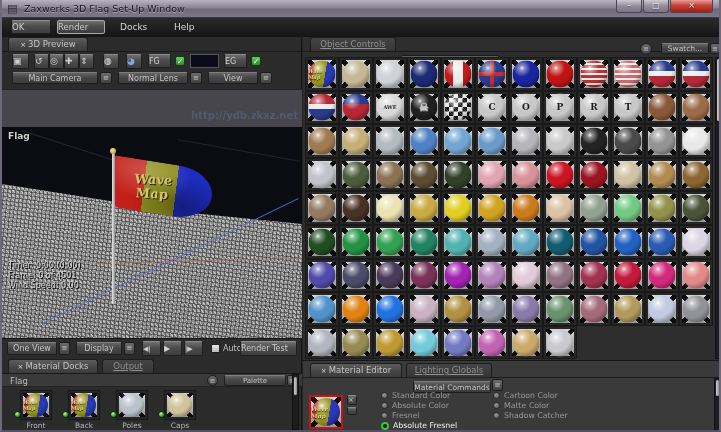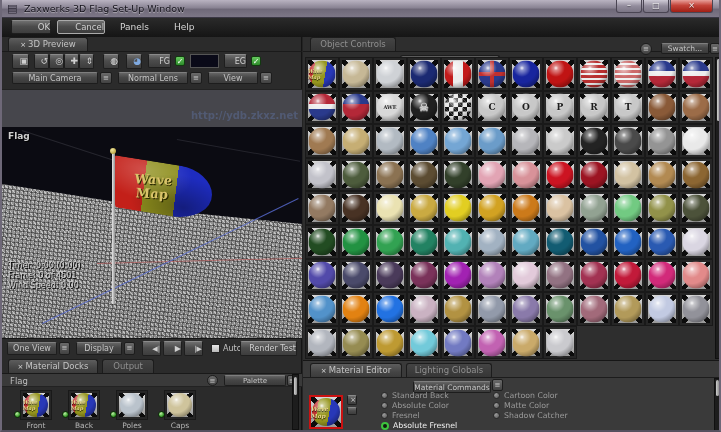--- a/index.html
+++ b/index.html
@@ -8,28 +8,28 @@
        border-left:2px solid #6e6878;border-right:2px solid #6e6878;border-bottom:2px solid #55505e;}
   .abs{position:absolute;}
   
   #titlebar{left:0;top:0;width:721px;height:18px;background:linear-gradient(#b9b3c1,#8a8494 45%,#6f6979 55%,#7d7787);border-bottom:1px solid #3a3744;}
   #titletxt{left:22px;top:3px;font-size:9.5px;color:#15131c;text-shadow:0 1px 1px rgba(255,255,255,.5);}
   .capbtn{top:0px;height:13px;border:1px solid #4a4553;border-top:none;border-radius:0 0 3px 3px;
           background:linear-gradient(#cfcbd6,#928c9c 50%,#7b7585);color:#f2f2f2;font-size:8px;line-height:12px;text-align:center;text-shadow:0 1px 1px rgba(0,0,0,.5);}
   .capbtn.close{background:linear-gradient(#e8a09a,#c4443a 45%,#a01e14);}
   
   .btn3d{background:linear-gradient(#6f6f6f,#4c4c4c 45%,#3d3d3d);border:1px solid #1e1e1e;border-top-color:#8a8a8a;
-         color:#cfcfcf;border-radius:2px;text-align:right;}
+         color:#cfcfcf;border-radius:2px;text-align:left;}
   .drop{background:linear-gradient(#646464,#474747 45%,#3a3a3a);border:1px solid #1d1d1d;border-top-color:#7e7e7e;
         color:#c6c6c6;border-radius:2px;font-size:8px;line-height:11px;text-align:center;overflow:hidden;}
   .stp{background:linear-gradient(#6a6a6a,#424242);border:1px solid #1d1d1d;color:#ccc;font-size:7px;line-height:10px;text-align:center;border-radius:2px;}
   .tab{height:14px;background:linear-gradient(#5d5d5d,#454545 60%,#3c3c3c);border:1px solid #1c1c1c;border-bottom:none;
        border-radius:3px 3px 0 0;color:#c4c4c4;font-size:8.5px;line-height:13px;text-align:center;}
   .tab .mark{color:#ddd;font-size:7px;margin-right:2px;}
-  .tab.inactive{background:linear-gradient(#444,#363636);color:#8f8f8f;}
+  .tab.inactive{background:linear-gradient(#444,#363636);color:#8f8f8f;text-decoration:underline;}
   .chkg{width:10px;height:10px;background:linear-gradient(#66c95e,#2d8b2a);border:1px solid #123a10;border-radius:2px;
         color:#fff;font-size:8px;line-height:9px;text-align:center;}
   .chk{width:9px;height:9px;background:linear-gradient(#e8e8e8,#b9b9b9);border:1px solid #222;}
   .sbar{background:#1d1d1d;border:1px solid #101010;}
   .sbar .thumb{position:absolute;left:1px;right:1px;background:linear-gradient(90deg,#cfcfcf,#8f8f8f);border-radius:2px;}
   
   .cell{position:relative;background:#262626;border:1px solid #191919;}
   .mat{position:absolute;inset:2px;background:
        linear-gradient(45deg,transparent 44%,#0c0c0c 44% 56%,transparent 56%),
        linear-gradient(-45deg,transparent 44%,#0c0c0c 44% 56%,transparent 56%),
@@ -76,22 +76,22 @@
   <div class="abs" id="titlebar">
     <div class="abs" style="left:5px;top:2px;font-size:11px;color:#2c2936;">▤</div>
     <div class="abs" id="titletxt">Zaxwerks 3D Flag Set-Up Window</div>
     <div class="abs capbtn" style="left:614px;width:26px;">–</div>
     <div class="abs capbtn" style="left:641px;width:26px;">□</div>
     <div class="abs capbtn close" style="left:668px;width:43px;">×</div>
   </div>
 
   <div class="abs" style="left:0;top:18px;width:721px;height:19px;background:linear-gradient(#2a2a2a,#151515);">
     <div class="abs btn3d" style="left:9px;top:2px;width:40px;height:14px;font-size:8.5px;line-height:13px;">OK</div>
-    <div class="abs btn3d" style="left:55px;top:2px;width:48px;height:14px;font-size:8.5px;line-height:13px;border-color:#aaa;">Cancel</div>
-    <div class="abs" style="left:118px;top:4px;font-size:9px;color:#d6d6d6;">Panels</div>
+    <div class="abs btn3d" style="left:55px;top:2px;width:48px;height:14px;font-size:8.5px;line-height:13px;border-color:#aaa;">Render</div>
+    <div class="abs" style="left:118px;top:4px;font-size:9px;color:#d6d6d6;">Docks</div>
     <div class="abs" style="left:172px;top:4px;font-size:9px;color:#d6d6d6;">Help</div>
   </div>
 
   <div class="abs" style="left:0;top:37px;width:300px;height:321px;background:#2b2b2b;border-right:1px solid #141414;">
     <div class="abs tab" style="left:6px;top:0;width:80px;"><span class="mark">×</span><span>3D Preview</span></div>
     <div class="abs" style="left:0;top:14px;width:300px;height:1px;background:#1a1a1a;"></div>
 
     <div class="abs btn3d iconbtn" style="left:10px;top:17px;width:17px;height:15px;">▣</div>
     <div class="abs btn3d iconbtn" style="left:32px;top:17px;width:15px;height:15px;">↺</div>
     <div class="abs btn3d iconbtn" style="left:47px;top:17px;width:15px;height:15px;">◎</div>
@@ -753,21 +753,21 @@
       <div class="mat" style="inset:0;">
         <div class="sph" id="edsph" style="width: 28px; height: 28px; background-image: radial-gradient(circle at 35% 28%, rgba(255, 255, 255, 0.95) 0%, rgba(255, 255, 255, 0.5) 9%, rgba(255, 255, 255, 0) 34%, rgba(0, 0, 0, 0) 55%, rgba(0, 0, 0, 0.55) 96%), linear-gradient(100deg, rgb(192, 48, 48) 0px, rgb(192, 48, 48) 22%, rgb(150, 150, 30) 22%, rgb(150, 150, 30) 60%, rgb(40, 56, 184) 60%, rgb(40, 56, 184) 100%);"></div>
         <span class="lbl wmtxt" style="font-size:6px;">Wave Map</span>
       </div>
     </div>
     <div class="abs btn3d" style="left:44px;top:34px;width:10px;height:10px;font-size:7px;line-height:9px;">×</div>
     <div class="abs btn3d" style="left:44px;top:46px;width:10px;height:8px;"></div>
     <div class="abs" style="left:78px;top:30px;">
         <div class="radio">
           <span class="rdot"></span>
-          <span>Standard Back</span>
+          <span>Standard Color</span>
         </div>
         <div class="radio">
           <span class="rdot"></span>
           <span>Absolute Color</span>
         </div>
         <div class="radio">
           <span class="rdot"></span>
           <span>Fresnel</span>
         </div>
         <div class="radio sel">

